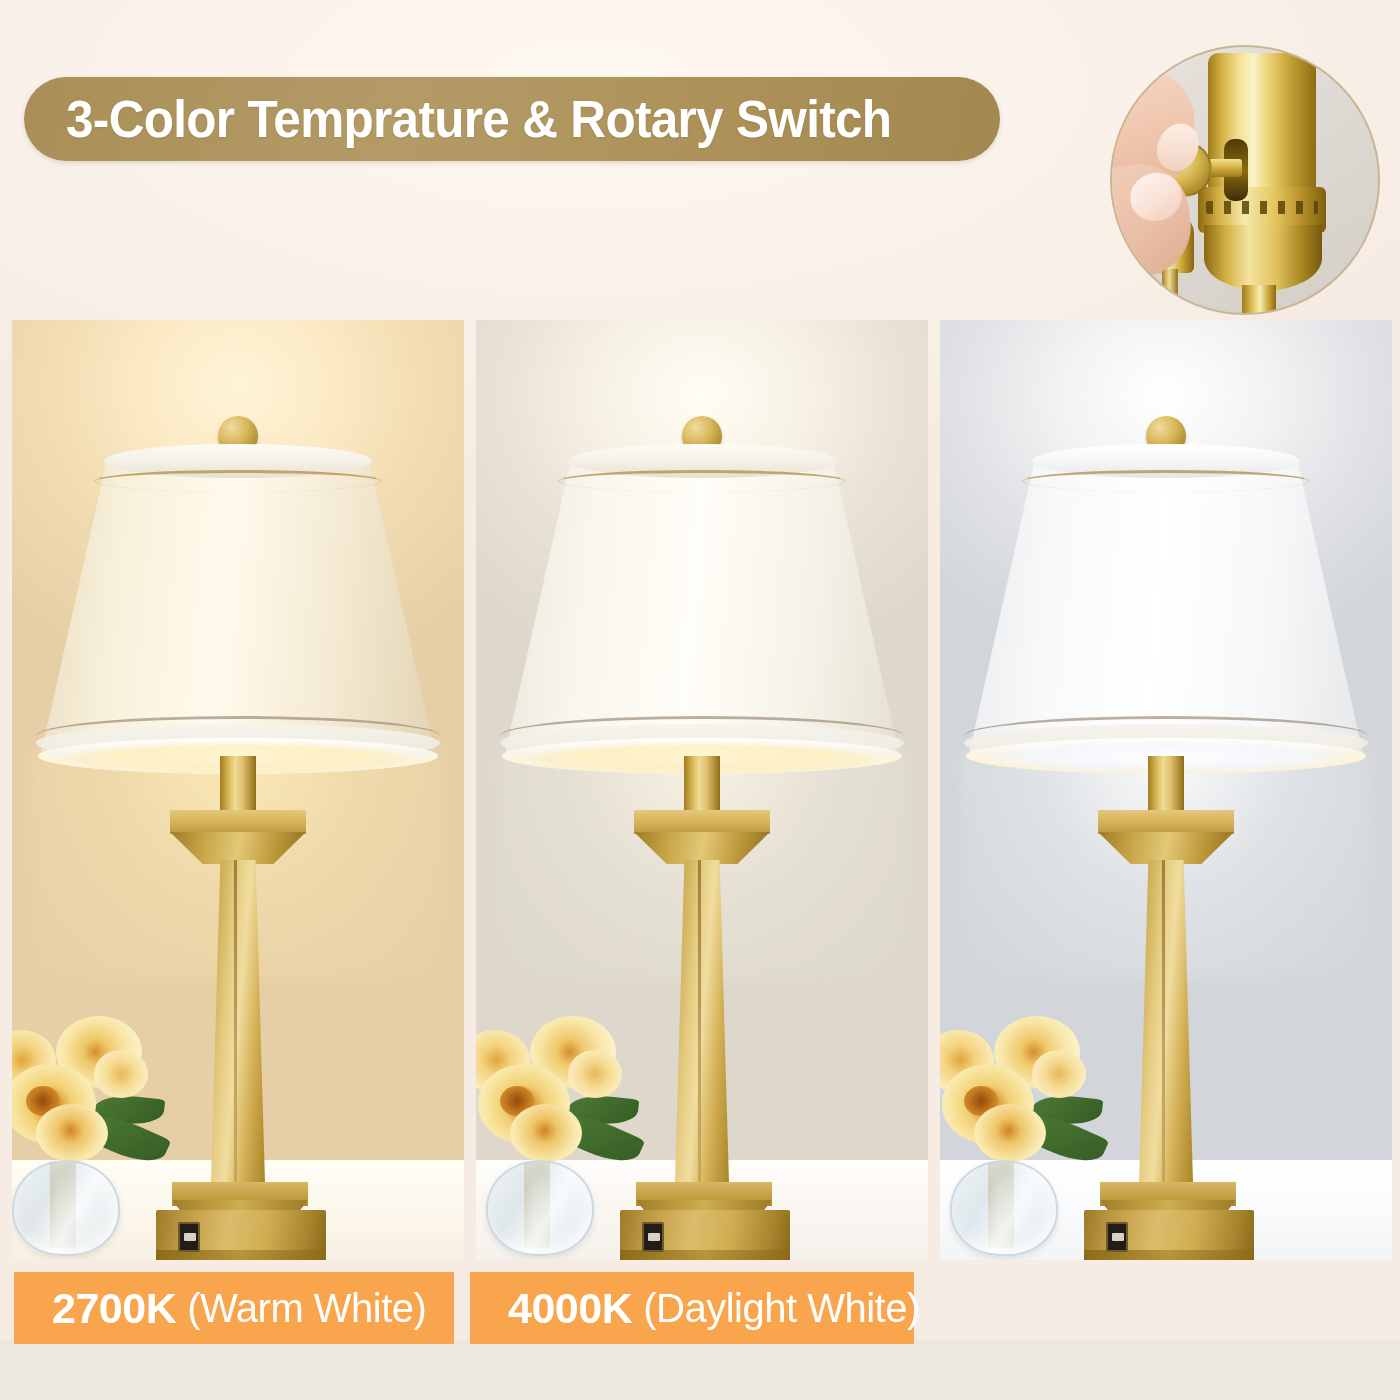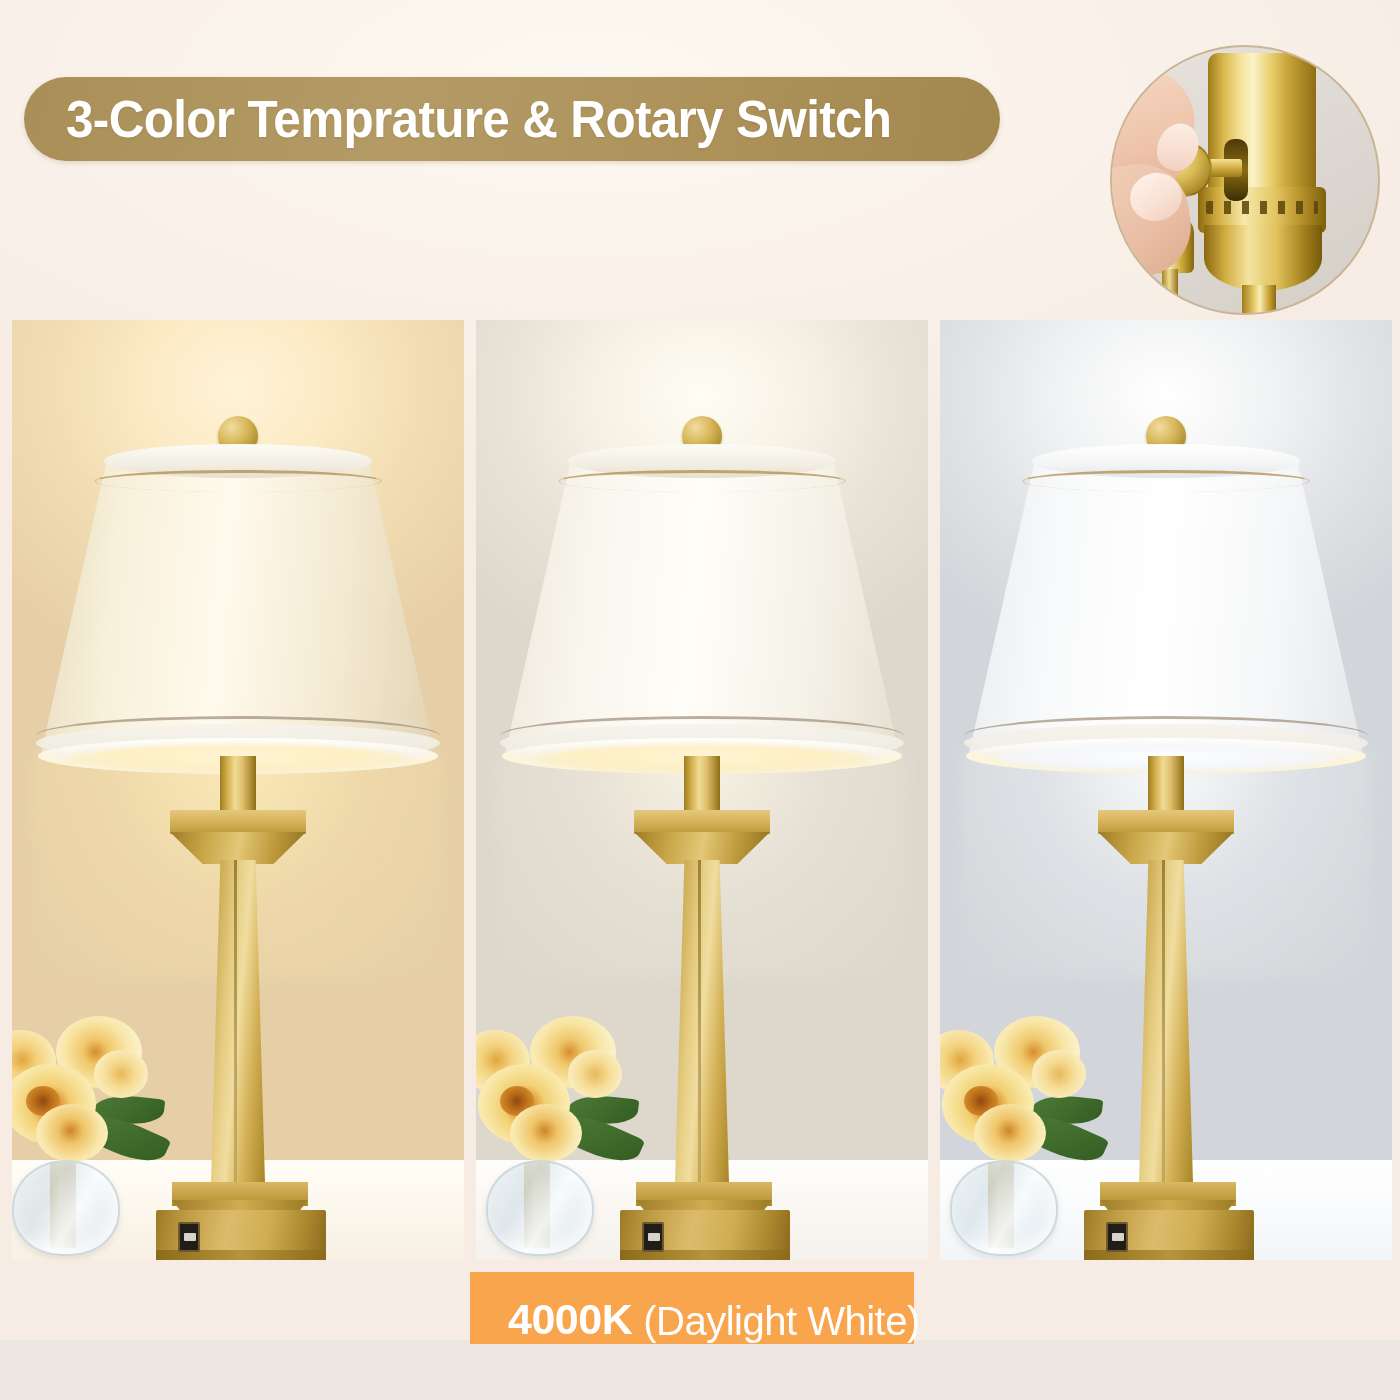--- a/index.html
+++ b/index.html
@@ -342,21 +342,21 @@
   
   .labels{ position:absolute; left:0; top:1272px; width:1400px; height:72px; }
   .label{
     position:absolute; top:0; height:72px;
     background:#f8a54d;
     display:flex; align-items:center;
     padding-left:38px;
     white-space:nowrap;
   }
   .label.b1{ left:14px;  width:440px; }
-  .label.b2{ left:470px; width:444px;align-items:flex-end; }
+  .label.b2{ left:470px; width:444px; }
   .label.b3{ left:930px; width:456px; }
   .lbl-k{ color:#fff; font-size:43px; font-weight:bold; letter-spacing:-0.5px; }
   .lbl-n{ color:#fff; font-size:40px; font-weight:normal; margin-left:11px; letter-spacing:-0.5px; }
 </style>
 </head>
 <body>
 
 <div class="page-bg"></div>
 <div class="page-bg-bottom"></div>
 
@@ -509,17 +509,21 @@
       <div class="petal f1"></div>
       <div class="petal fcore"></div>
       <div class="petal f4"></div>
       <div class="stems"></div>
       <div class="vase"></div>
     </div>
   </div>
 </div>
 
 <div class="labels">
+  <div class="label b1">
+    <span class="lbl-k">2700K</span>
+    <span class="lbl-n">(Warm White)</span>
+  </div>
   <div class="label b2">
     <span class="lbl-k">4000K</span>
     <span class="lbl-n">(Daylight White)</span>
   </div>
 </div>
 
 </body></html>

